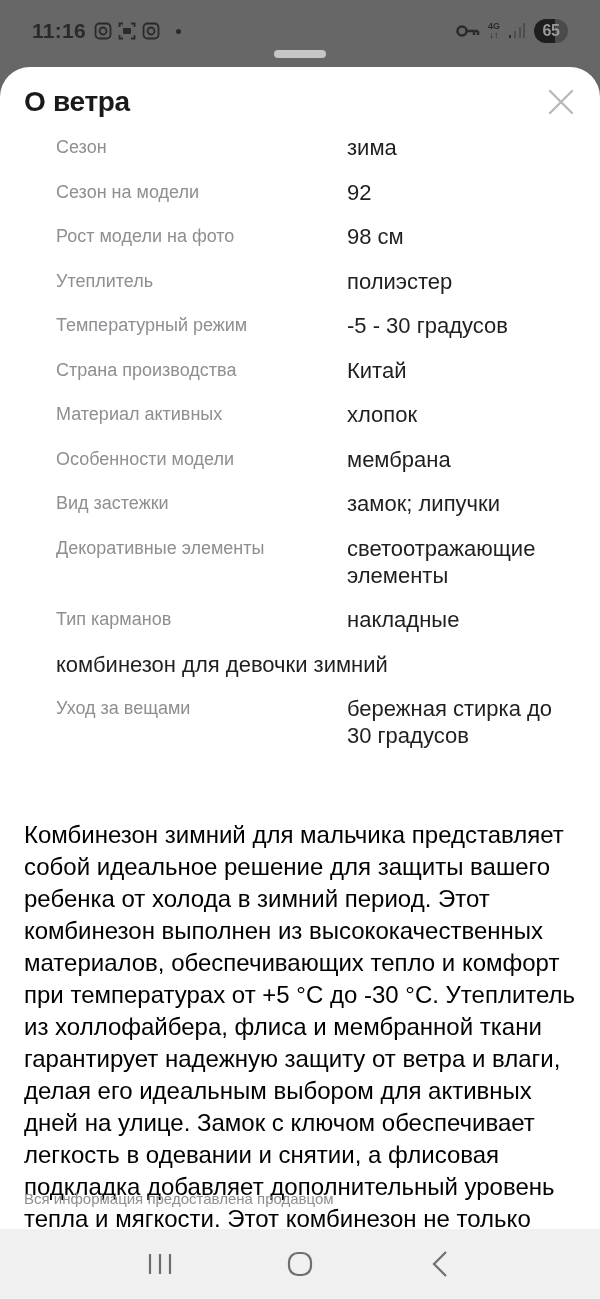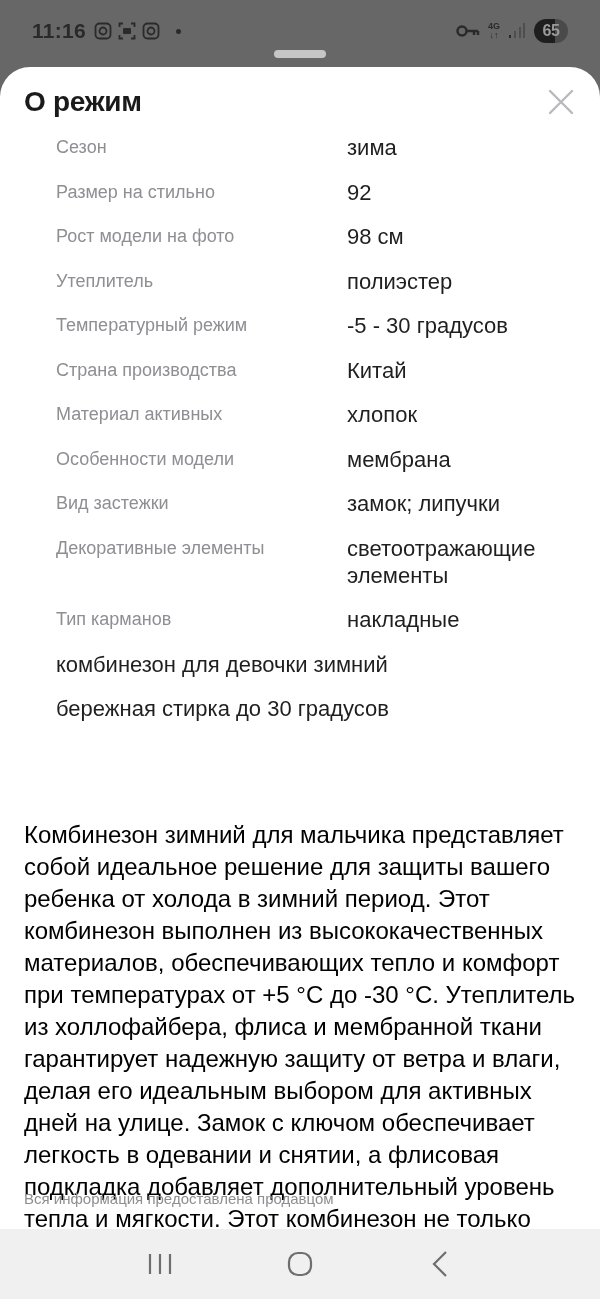--- a/index.html
+++ b/index.html
@@ -216,35 +216,35 @@
       <div class="battery">
         <span>65</span>
       </div>
     </div>
   </div>
 
   <div class="drag-handle"></div>
 
   <div class="sheet">
     <div class="sheet-header">
-      <h1 class="sheet-title">О режим</h1>
+      <h1 class="sheet-title">О ветра</h1>
       <div class="close-btn">
         <svg width="26" height="26" viewBox="0 0 26 26">
           <path d="M2 2 L24 24 M24 2 L2 24" stroke="#b8b8be" stroke-width="2.4" stroke-linecap="round"></path>
         </svg>
       </div>
     </div>
 
     <div class="specs">
       <div class="spec-row">
         <div class="spec-label">Сезон</div>
         <div class="spec-value">зима</div>
       </div>
       <div class="spec-row">
-        <div class="spec-label">Размер на стильно</div>
+        <div class="spec-label">Сезон на модели</div>
         <div class="spec-value">92</div>
       </div>
       <div class="spec-row">
         <div class="spec-label">Рост модели на фото</div>
         <div class="spec-value">98 см</div>
       </div>
       <div class="spec-row">
         <div class="spec-label">Утеплитель</div>
         <div class="spec-value">полиэстер</div>
       </div>
@@ -273,20 +273,21 @@
         <div class="spec-value">светоотражающие элементы</div>
       </div>
       <div class="spec-row">
         <div class="spec-label">Тип карманов</div>
         <div class="spec-value">накладные</div>
       </div>
       <div class="spec-row">
         <div class="spec-value">комбинезон для девочки зимний</div>
       </div>
       <div class="spec-row">
+        <div class="spec-label">Уход за вещами</div>
         <div class="spec-value">бережная стирка до 30 градусов</div>
       </div>
     </div>
 
     <p class="description">Комбинезон зимний для мальчика представляет собой идеальное решение для защиты вашего ребенка от холода в зимний период. Этот комбинезон выполнен из высококачественных материалов, обеспечивающих тепло и комфорт при температурах от +5 °C до -30 °C. Утеплитель из холлофайбера, флиса и мембранной ткани гарантирует надежную защиту от ветра и влаги, делая его идеальным выбором для активных дней на улице. Замок с ключом обеспечивает легкость в одевании и снятии, а флисовая подкладка добавляет дополнительный уровень тепла и мягкости. Этот комбинезон не только функционален, но и стильно выглядит, что делает его отличным выбором для любого мальчика в холодное время года.</p>
 
     <div class="disclaimer">Вся информация предоставлена продавцом</div>
   </div>
 
   <div class="nav-bar">

